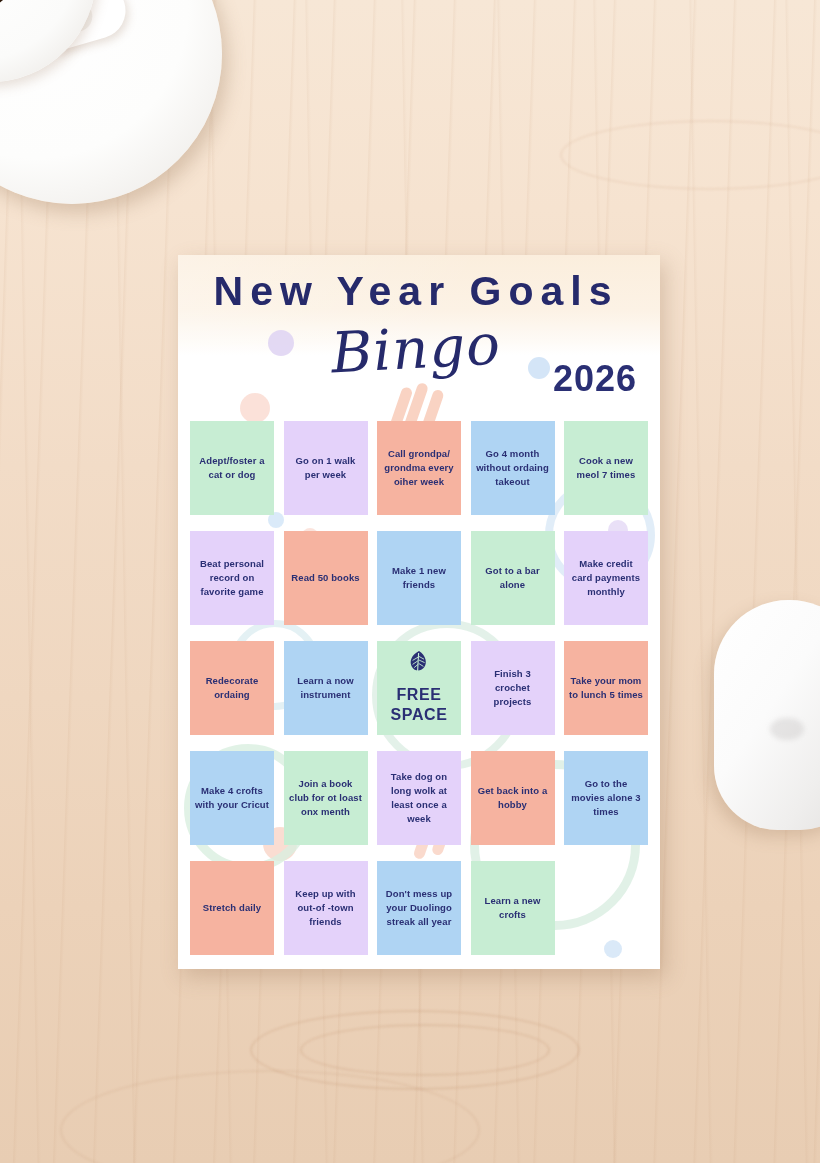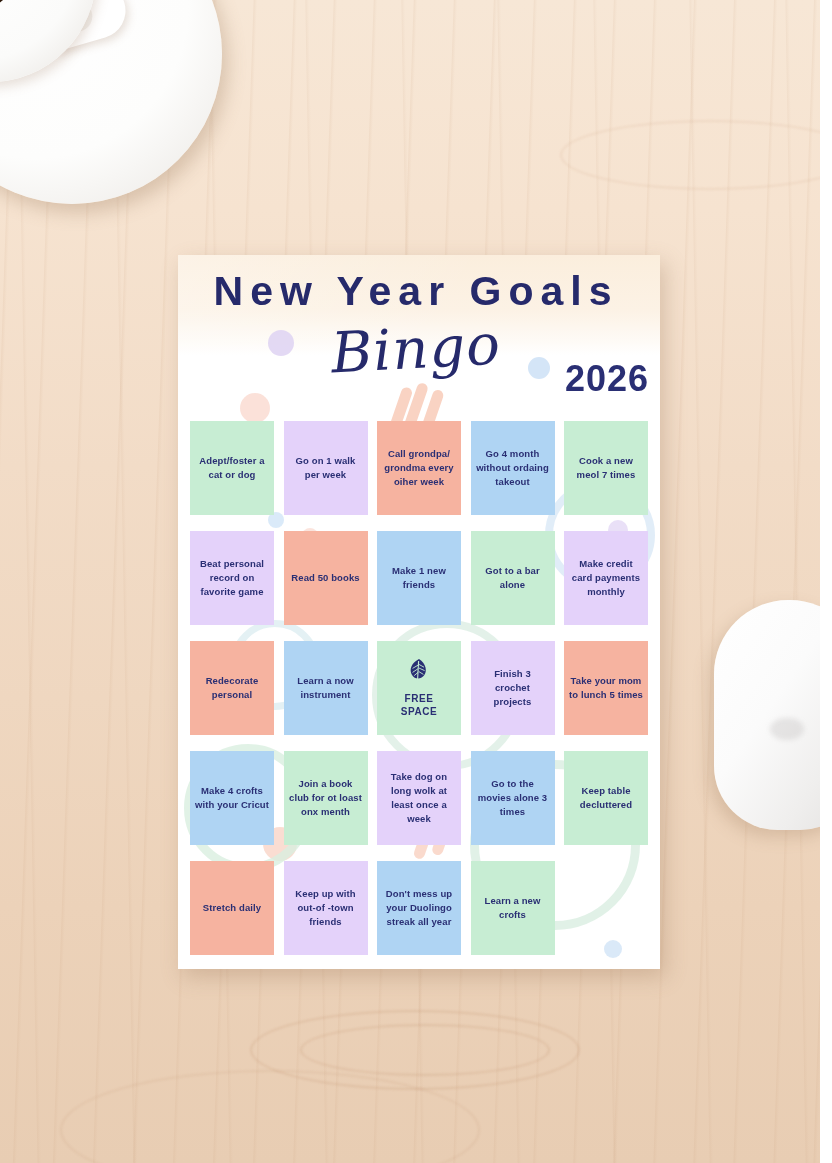--- a/index.html
+++ b/index.html
@@ -190,21 +190,21 @@
     font-family: "DejaVu Serif", serif;
     font-style: italic;
     font-size: 56px;
     font-weight: 400;
     color: #262a6b;
     letter-spacing: 1px;
     transform: rotate(-3deg);
   }
   .title-year {
     position: absolute;
-    right: 171px; top: 358px;
+    right: 183px; top: 358px;
     font-size: 36px;
     font-weight: 700;
     color: #2a2f74;
     letter-spacing: 1px;
   }
 
   
   .grid {
     position: absolute;
     left: 190px; top: 421px;
@@ -227,21 +227,21 @@
     line-height: 1.45;
     color: #2a2f74;
     letter-spacing: .1px;
   }
   .cell.green  { background: #c7edd3; }
   .cell.lav    { background: #e4d2fa; }
   .cell.peach  { background: #f6b3a0; }
   .cell.blue   { background: #afd4f3; }
 
   .free-icon { margin-bottom: 5px; display: block; }
-  .free-label { font-size: 10px; letter-spacing: .6px; line-height: 1.3; }
+  .free-label { font-size: 16px; letter-spacing: .6px; line-height: 1.3; }
 
   
   .card-sheen {
     position: absolute;
     inset: 0;
     background: linear-gradient(118deg, rgba(255,255,255,0.28) 0%, rgba(255,255,255,0) 36%);
     pointer-events: none;
   }
 </style>
 </head>
@@ -317,21 +317,21 @@
       <div class="cell blue">
         <span>Make 1 new friends</span>
       </div>
       <div class="cell green">
         <span>Got to a bar alone</span>
       </div>
       <div class="cell lav">
         <span>Make credit card payments monthly</span>
       </div>
       <div class="cell peach">
-        <span>Redecorate personal</span>
+        <span>Redecorate ordaing</span>
       </div>
       <div class="cell blue">
         <span>Learn a now instrument</span>
       </div>
       <div class="cell green">
         <span class="free-icon"><svg width="22" height="26" viewBox="0 0 22 26" aria-hidden="true">
             <path d="M11 1 C3 5 1 12 4 17 C6.6 21.4 12.6 21.8 16 17.6 C19.6 13.2 18 5.2 11 1 Z" fill="#2a2f74"></path>
             <path d="M10.6 3 L9.4 25" stroke="#c7edd3" stroke-width="1.1" fill="none"></path>
             <path d="M10.3 7 L4.6 10.4 M10.2 10.6 L4.6 14.4 M10.2 14.2 L6.2 17.6" stroke="#c7edd3" stroke-width="0.9" fill="none"></path>
             <path d="M10.9 6.4 L16 9.2 M10.9 10 L16.6 12.6 M10.9 13.6 L15.4 16.4" stroke="#c7edd3" stroke-width="0.9" fill="none"></path>
@@ -347,26 +347,26 @@
       </div>
       <div class="cell blue">
         <span>Make 4 crofts with your Cricut</span>
       </div>
       <div class="cell green">
         <span>Join a book club for ot loast onx menth</span>
       </div>
       <div class="cell lav">
         <span>Take dog on long wolk at least once a week</span>
       </div>
+      <div class="cell peach">
+        <span>Get back into a hobby</span>
+      </div>
       <div class="cell blue">
         <span>Go to the movies alone 3 times</span>
       </div>
-      <div class="cell green">
-        <span>Keep table decluttered</span>
-      </div>
       <div class="cell peach">
         <span>Stretch daily</span>
       </div>
       <div class="cell lav">
         <span>Keep up with out-of -town friends</span>
       </div>
       <div class="cell blue">
         <span>Don't mess up your Duolingo streak all year</span>
       </div>
       <div class="cell green">

